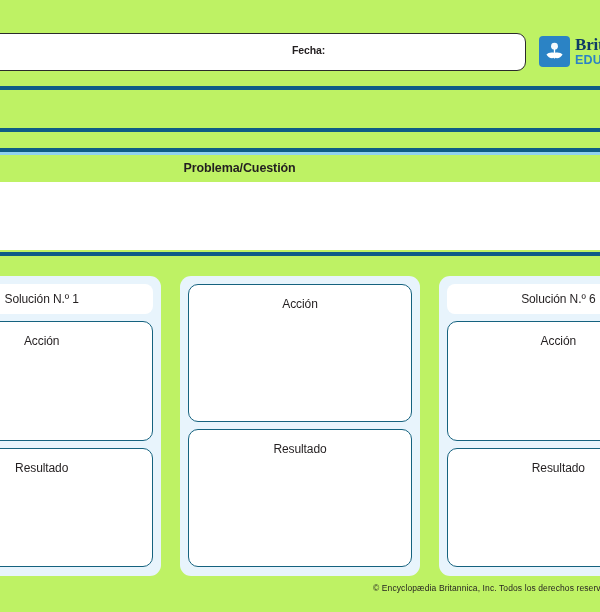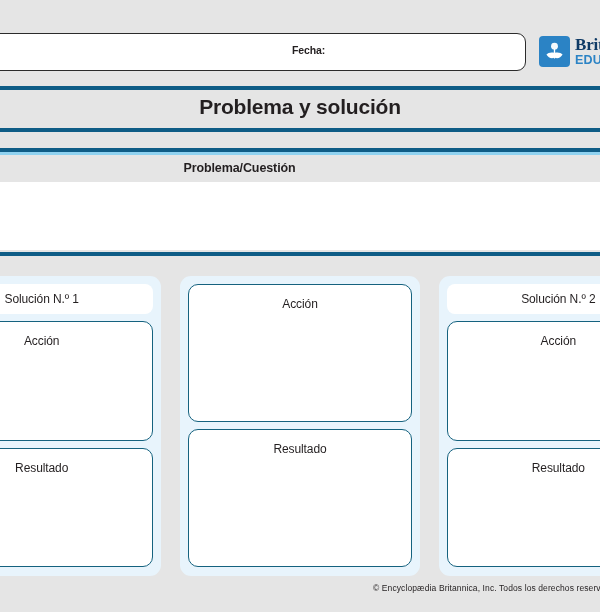--- a/index.html
+++ b/index.html
@@ -13,21 +13,21 @@
     position: relative;
     overflow: hidden;
     font-family: "Liberation Sans", sans-serif;
     color: #231f20;
   }
 
   
   .page {
     position: absolute;
     inset: 0;
-    background: #e5e5e5;
+    background: #bef264;
   }
 
   
   .id-row {
     position: absolute;
     left: -78px;
     top: 33px;
     width: 604px;
     height: 38px;
   }
@@ -241,21 +241,20 @@
         <path d="M12.4 13.2 C16.2 12.4 18.8 13.4 20.4 15.2 C18.6 18.6 15.4 19.6 12.4 18.6 Z" fill="#ffffff"></path>
       </svg>
     </div>
     <div class="logo-word">
       <span class="logo-brit">Britannica</span>
       <span class="logo-edu">EDUCATION</span>
     </div>
   </div>
 
   <div class="rule-dark rule-title-top"></div>
-  <div class="sheet-title">Problema y solución</div>
   <div class="rule-dark rule-title-bot"></div>
 
   <div class="rule-dark rule-prob-top"></div>
   <div class="rule-light rule-prob-accent"></div>
   <div class="problem-heading">Problema/Cuestión</div>
   <div class="problem-writing-area"></div>
   <div class="rule-dark rule-prob-bot"></div>
 
   <div class="columns">
 
@@ -275,21 +274,21 @@
       <div class="sub-box">
         <span class="sub-box-label">Acción</span>
       </div>
       <div class="sub-box">
         <span class="sub-box-label">Resultado</span>
       </div>
     </div>
 
     <div class="column">
       <div class="col-header">
-        <span class="col-header-label">Solución N.º 2</span>
+        <span class="col-header-label">Solución N.º 6</span>
       </div>
       <div class="sub-box">
         <span class="sub-box-label">Acción</span>
       </div>
       <div class="sub-box">
         <span class="sub-box-label">Resultado</span>
       </div>
     </div>
 
   </div>

